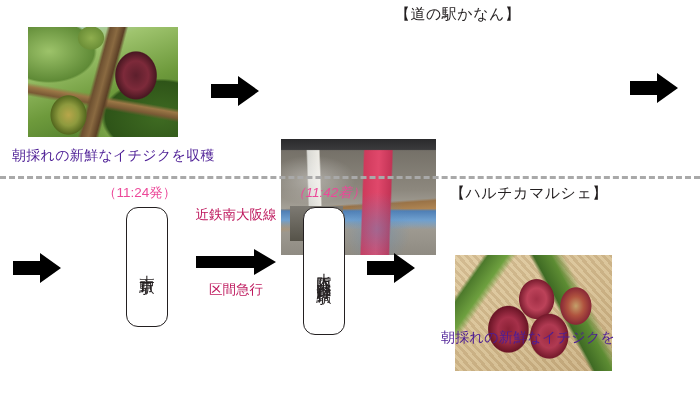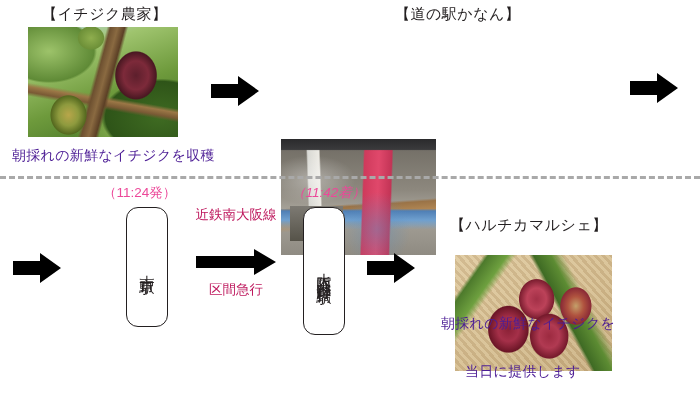--- a/index.html
+++ b/index.html
@@ -143,21 +143,20 @@
       linear-gradient(62deg, rgba(0,0,0,0) 62%, #3f6b24 64%, #5d8c33 72%, rgba(93,140,51,0) 78%),
       repeating-linear-gradient(48deg, rgba(180,150,105,0.35) 0 3px, rgba(225,205,165,0.35) 3px 6px),
       linear-gradient(150deg, #e3cfa7 0%, #d6bf93 55%, #c3a97c 100%);
   }
 </style>
 </head>
 <body>
 
 <div class="stage">
 
-  <div class="abs title" style="left:42px; top:5px;">【イチジク農家】</div>
 
   <div class="abs photo ph-figtree" style="left:28px; top:27px; width:150px; height:110px;"></div>
 
   <div class="abs caption" style="left:12px; top:145px;">朝採れの新鮮なイチジクを収穫</div>
 
   <div class="abs arrow" style="left:211px; top:76px;">
     <svg width="48" height="30" viewBox="0 0 48 30" aria-hidden="true">
       <polygon points="0,8 27,8 27,0 48,15 27,30 27,22 0,22" fill="#000000"></polygon>
     </svg>
   </div>
@@ -204,19 +203,18 @@
   <div class="abs stationbox" style="left:303px; top:207px; width:42px; height:128px;">
     <span class="vtext">大阪阿部野橋駅</span>
   </div>
 
   <div class="abs arrow" style="left:367px; top:253px;">
     <svg width="48" height="30" viewBox="0 0 48 30" aria-hidden="true">
       <polygon points="0,8 27,8 27,0 48,15 27,30 27,22 0,22" fill="#000000"></polygon>
     </svg>
   </div>
 
-  <div class="abs title" style="left:450px; top:184px;margin-top:32px;">【ハルチカマルシェ】</div>
-
-  <div class="abs caption" style="left:441px; top:313px;">朝採れの新鮮なイチジクを</div>
-
-  <div class="abs caption" style="left:465px; top:361px;">当日に提供します</div>
+  <div class="abs title" style="left:450px; top:184px;">【ハルチカマルシェ】</div>
+
+  <div class="abs caption" style="left:441px; top:327px;">朝採れの新鮮なイチジクを</div>
+
 
 </div>
 
 </body></html>

